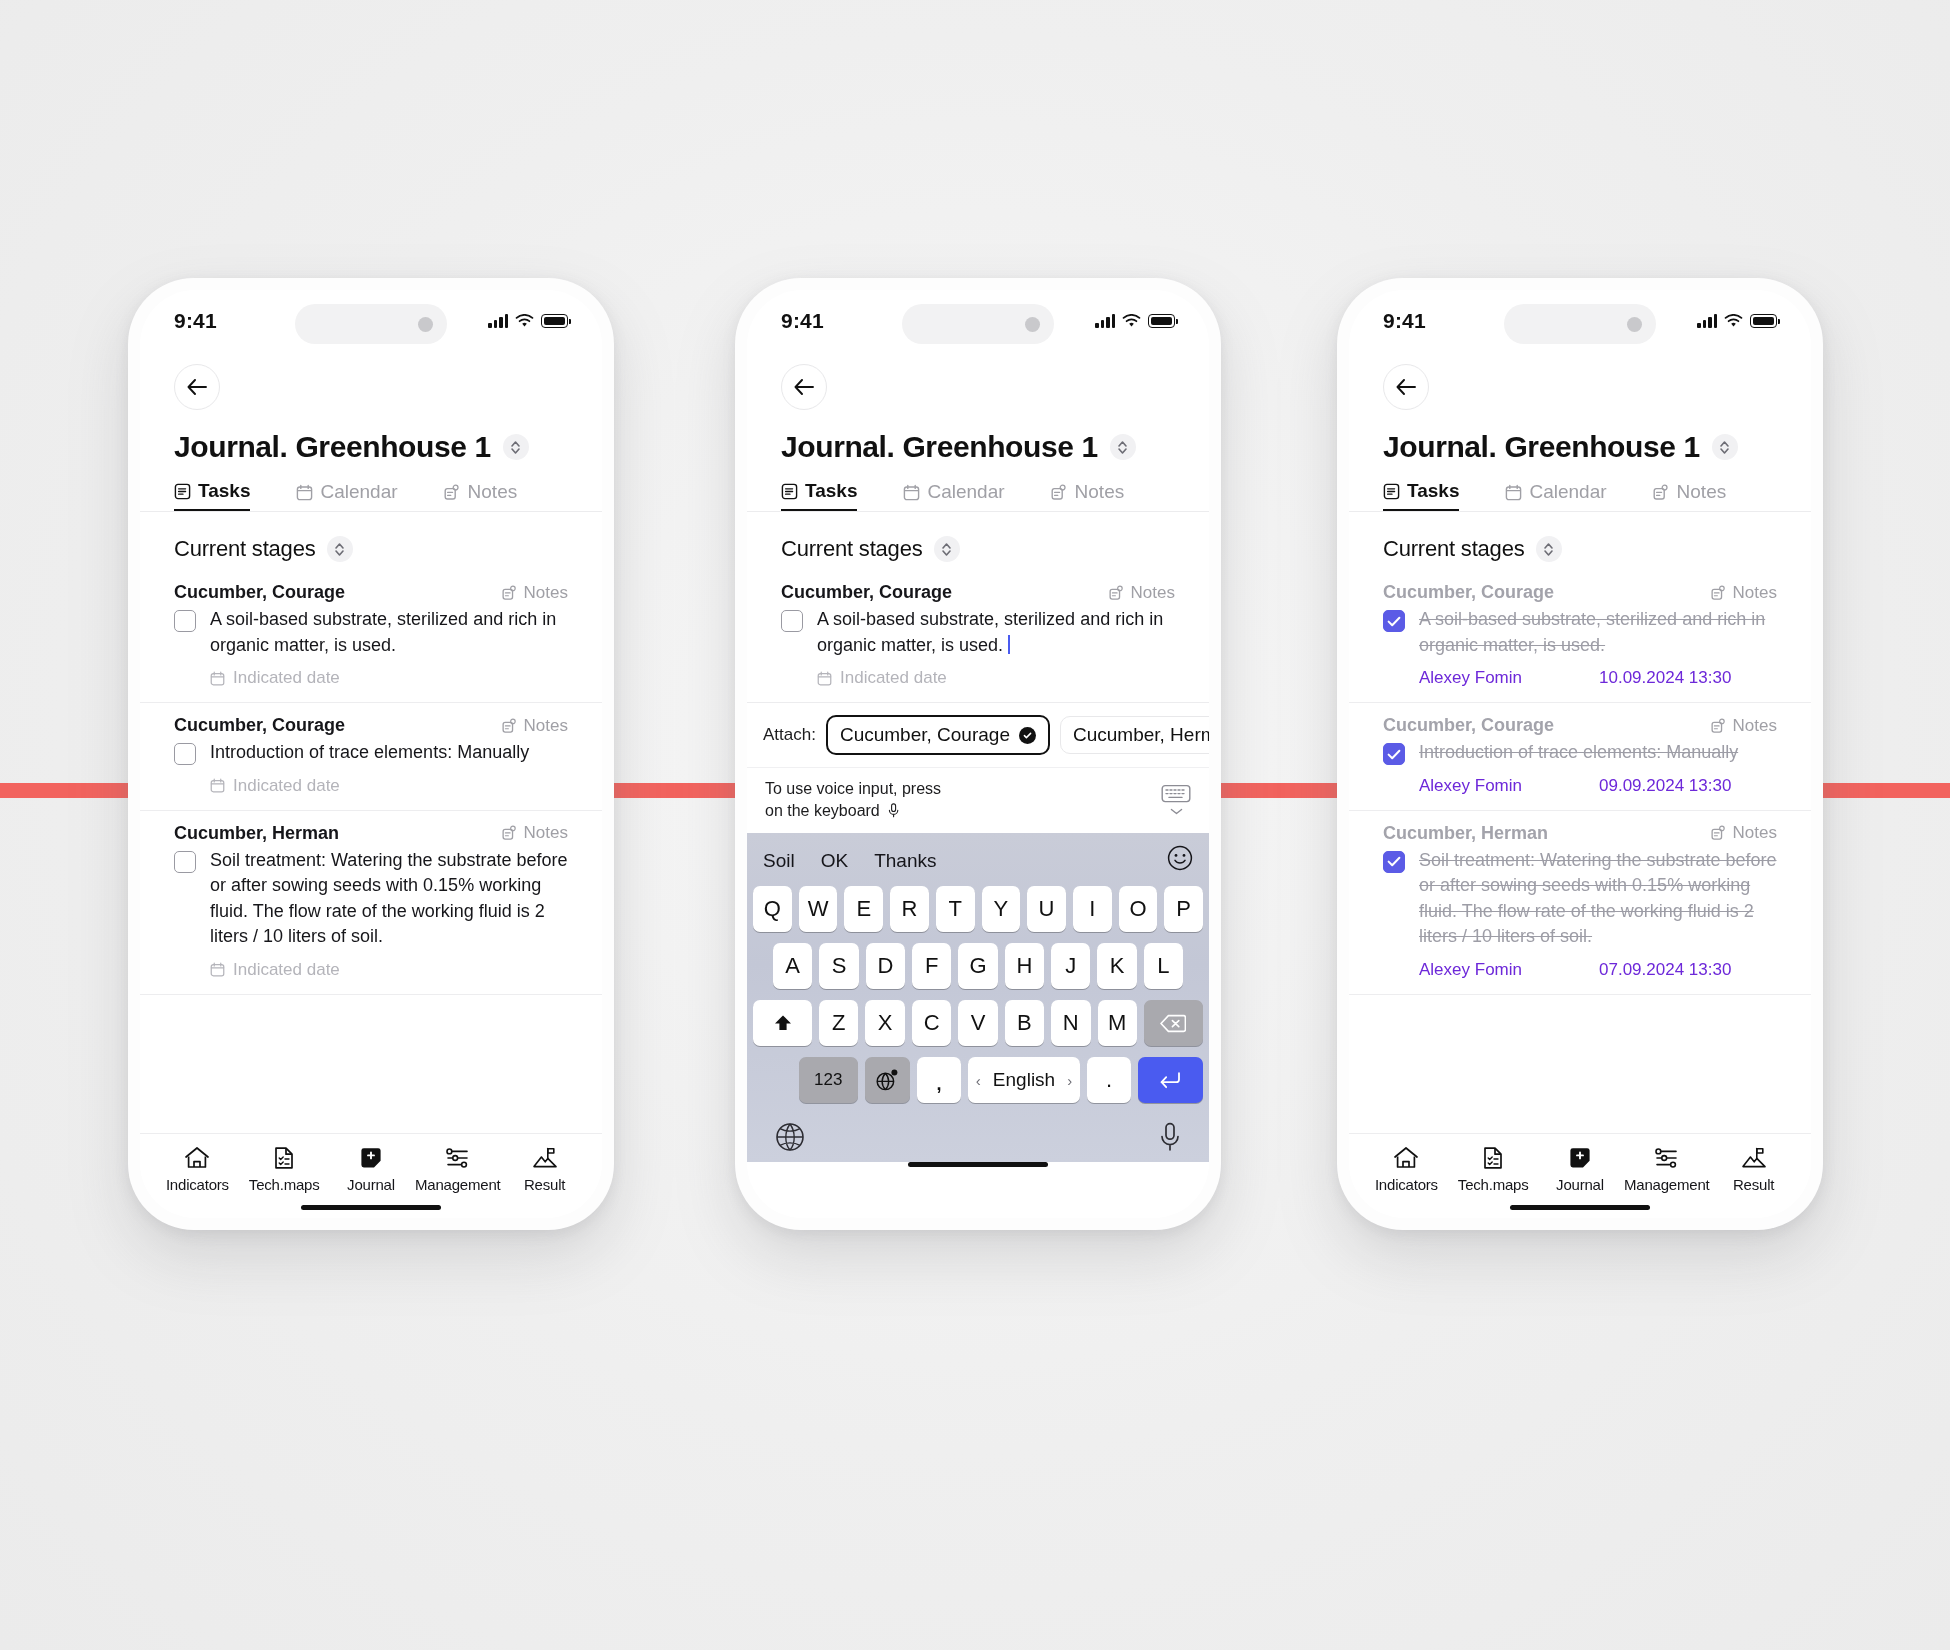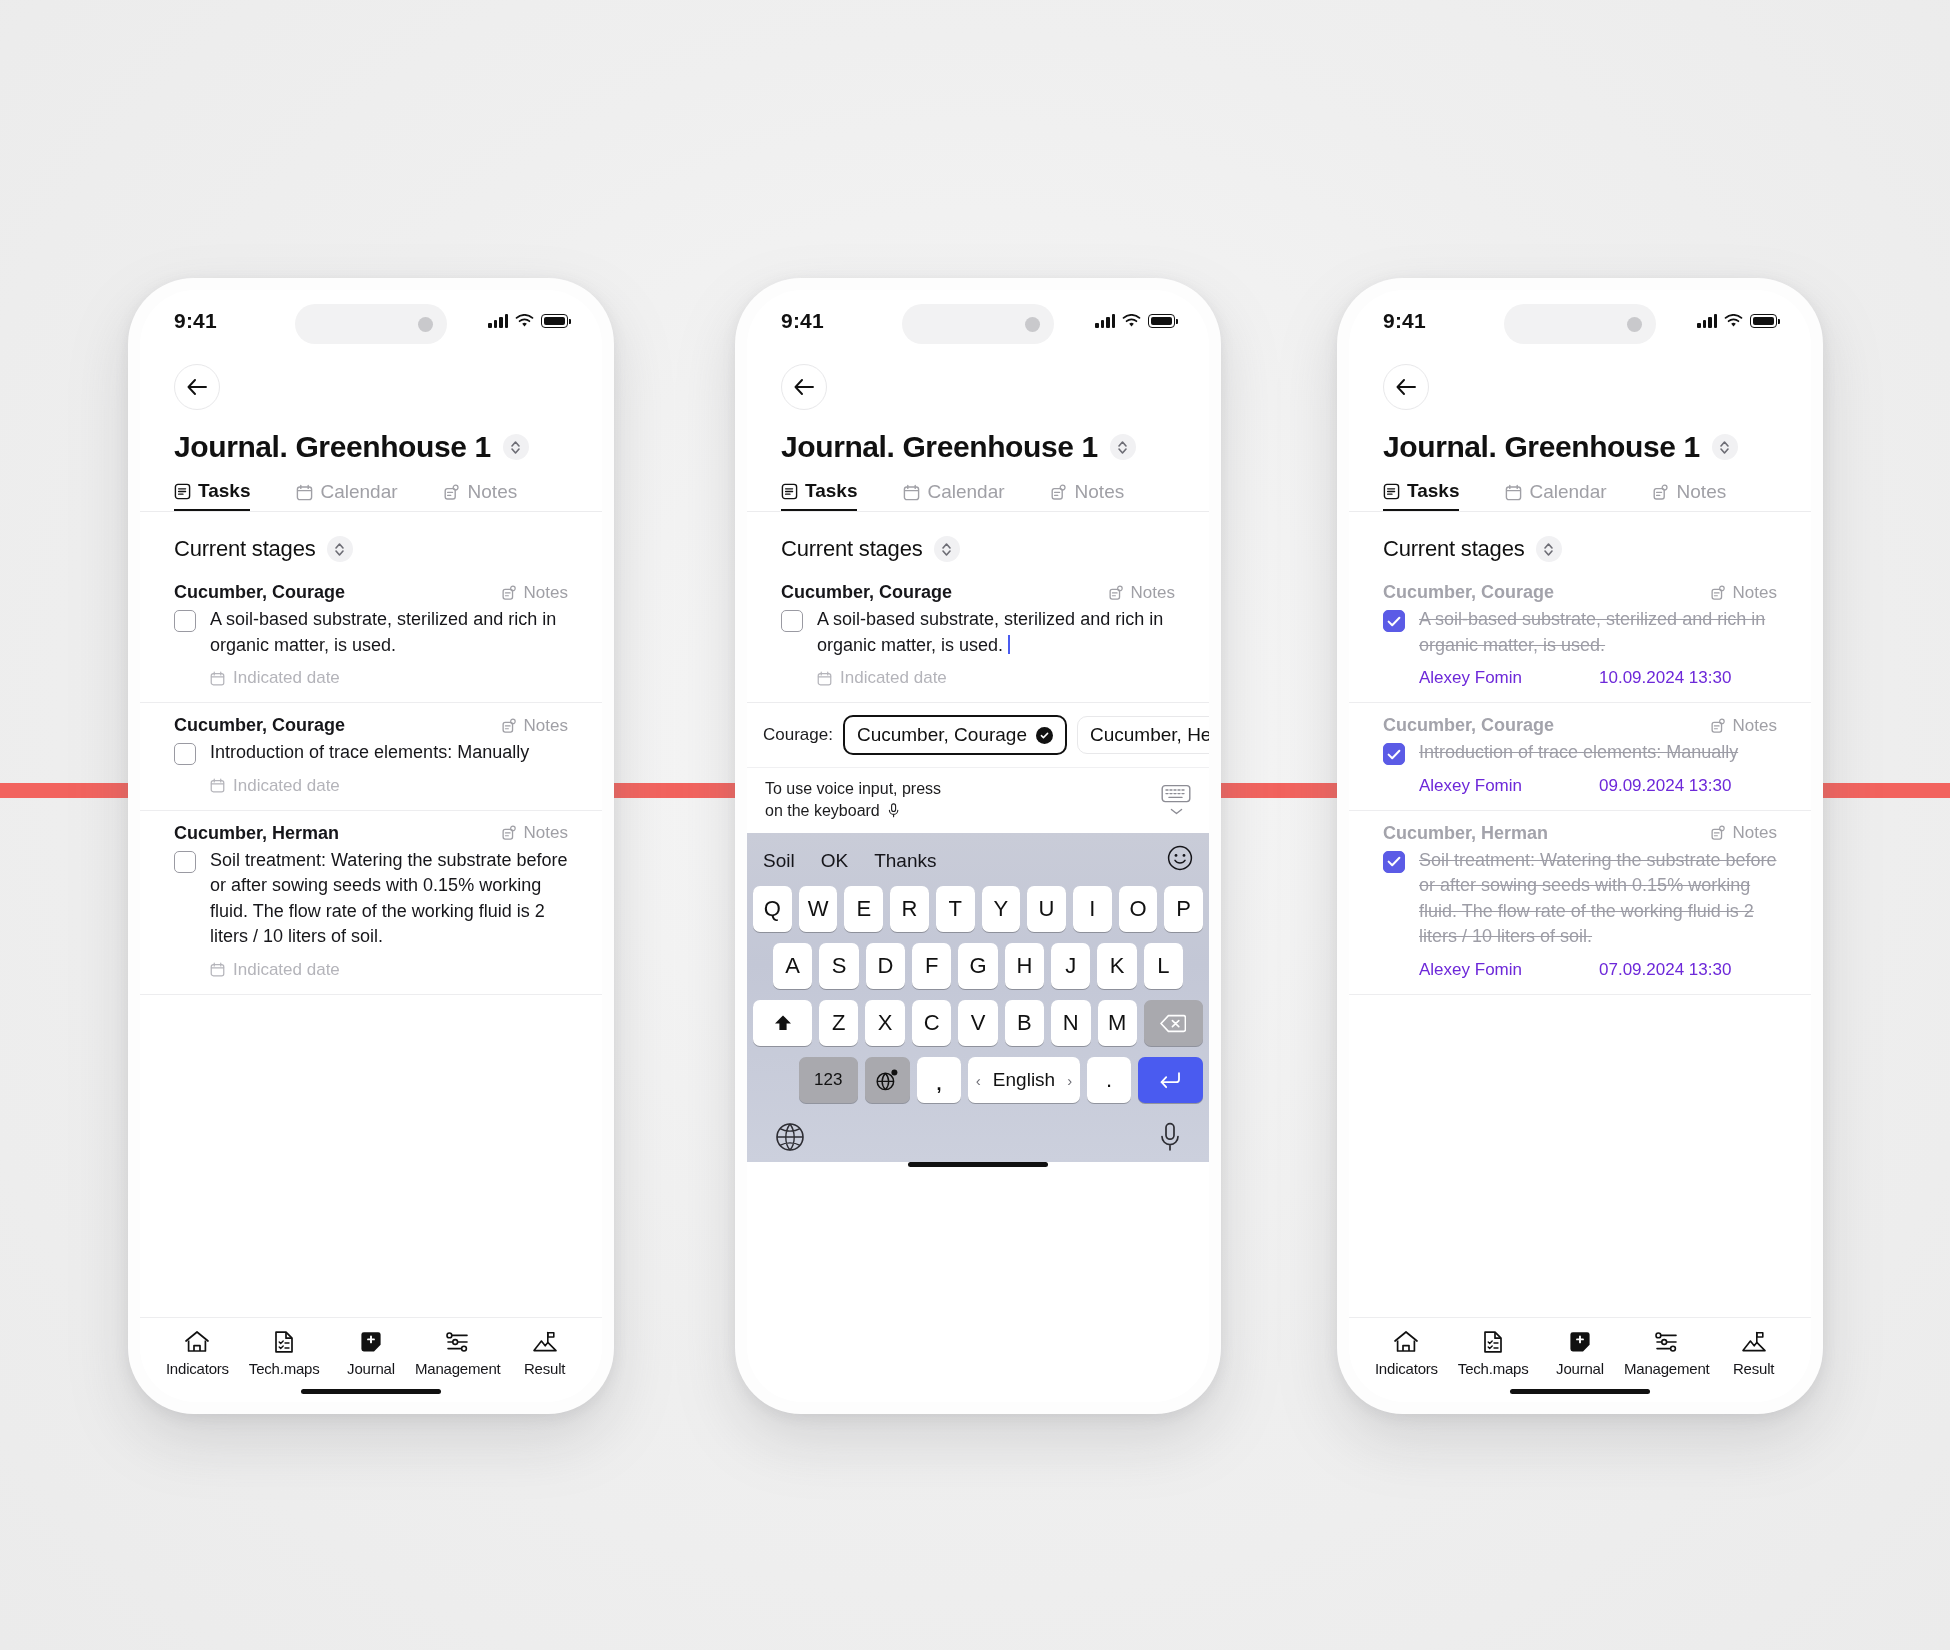--- a/index.html
+++ b/index.html
@@ -17,21 +17,21 @@
   
   .red-line {
     position: absolute; left: 0; top: 783px;
     width: 1950px; height: 15px;
     background: #f2635e;
     z-index: 1;
   }
   
   .phone {
     position: absolute;
-    width: 486px; height: 1136px;
+    width: 486px; height: 952px;
     border-radius: 66px;
     background: #fdfdfd;
     padding: 12px;
     box-shadow: 0 26px 60px rgba(120,120,125,0.22), 0 4px 14px rgba(120,120,125,0.14);
     z-index: 5;
   }
   .screen {
     position: relative;
     width: 100%; height: 100%;
     border-radius: 55px;
@@ -460,21 +460,21 @@
             <svg width="15" height="15" viewBox="0 0 17 17">
                 <rect x="1.4" y="3" width="14.2" height="12.6" rx="2.4" stroke="#b4b4ba" stroke-width="1.4" fill="none"></rect>
                 <path d="M1.6 6.6h13.8M4.8 1.4v3M12.2 1.4v3" stroke="#b4b4ba" stroke-width="1.4" stroke-linecap="round"></path>
               </svg>
             <span>Indicated date</span>
           </div>
         </div>
       </div>
 
       <div class="attach-bar">
-        <div class="attach-label">Courage:</div>
+        <div class="attach-label">Attach:</div>
         <div class="chip">
           <span>Cucumber, Courage</span>
           <span class="chip-dot">
             <svg width="11" height="11" viewBox="0 0 11 11">
                 <path d="M2.4 5.6l2 2L8.6 3.4" stroke="#fff" stroke-width="1.5" fill="none" stroke-linecap="round" stroke-linejoin="round"></path>
               </svg>
           </span>
         </div>
         <div class="chip plain">
           <span>Cucumber, Herman</span>

